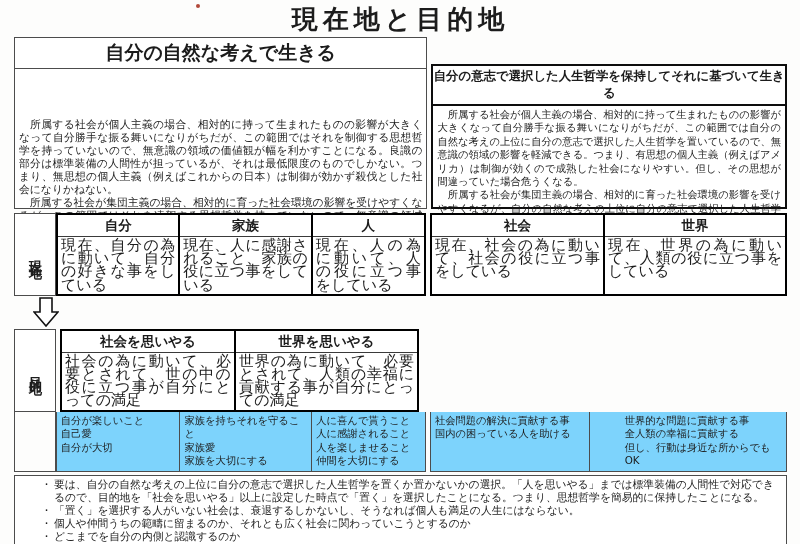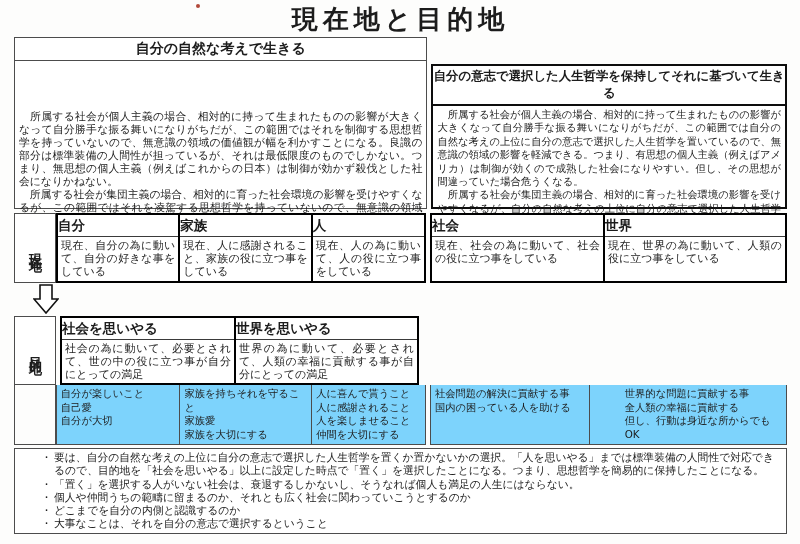--- a/index.html
+++ b/index.html
@@ -12,43 +12,43 @@
   .speck { position:absolute; left:196px; top:4px; width:4px; height:4px; background:#b2483a; border-radius:50%; }
 
   .title { text-align:center; font-size:26px; font-weight:900; letter-spacing:5px; line-height:30px; margin-bottom:3px; }
 
   
   .top-row { display:flex; gap:4px; align-items:stretch; height:172px; }
   .box { box-sizing:border-box; display:flex; flex-direction:column; background:#fff; }
   .box-l { width:414px; border:1px solid #4c4c4c; }
   .box-r { width:356px; border:2px solid #0d0d0d;margin-top:27px; }
   .box-head { text-align:center; font-weight:bold; padding:2px 0; }
-  .box-l .box-head { border-bottom:1px solid #4c4c4c; font-size:14px; }
+  .box-l .box-head { border-bottom:1px solid #4c4c4c; font-size:19px; }
   .box-r .box-head { border-bottom:2px solid #0d0d0d; font-size:12.4px; }
   .box-body { padding:2px 4px; text-align:justify; }
   .box-l .box-body { font-size:10.8px; line-height:13px;margin-top:47px; }
   .box-r .box-body { font-size:10.3px; line-height:13.4px; }
   .para { margin:0; }
 
   
   .trow { display:flex; margin-top:4px; }
   .vlabel {
     box-sizing:border-box; width:42px; border:1px solid #4c4c4c;
     display:flex; align-items:center; justify-content:center;
     font-weight:bold; font-size:13px; letter-spacing:3px;
     writing-mode:vertical-rl; text-orientation:upright; background:#fff;
   }
   .grp { display:flex; box-sizing:border-box; }
   .grp-l { width:372px; }
   .grp-r { width:359px; margin-left:4px; }
   .tcol { box-sizing:border-box; border:2.5px solid #000; border-left-width:0; display:flex; flex-direction:column; background:#fff; }
   .grp .tcol:first-child { border-left-width:2.5px; }
   .c1{width:33.6%} .c2{width:35.8%} .c3{width:30.6%} .c4{width:49%} .c5{width:51%}
-  .thead { font-weight:bold; font-size:13.5px; line-height:21px; border-bottom:1px solid #3a3a3a; }
-  .tdesc { font-size:11px; line-height:13.2px; padding:2px 3px; flex:1; text-align:justify; }
+  .thead { text-align:center; font-weight:bold; font-size:13.5px; line-height:21px; border-bottom:1px solid #3a3a3a; }
+  .tdesc { font-size:15px; line-height:13.2px; padding:2px 3px; flex:1; text-align:justify; }
 
   
   .arrow-wrap { height:32px; padding:1px 0 0 19px; }
 
   
   .sub-row { display:flex; }
   .sub-spacer { box-sizing:border-box; width:42px; border:1px solid #4c4c4c; border-top:none; }
   .sub-grp { display:flex; box-sizing:border-box; border:1px solid #4c4c4c; border-top:none; background:#7dd3fc; }
   .sub-grp-l { width:372px; }
   .sub-grp-r { width:359px; margin-left:4px;gap:31px; }

